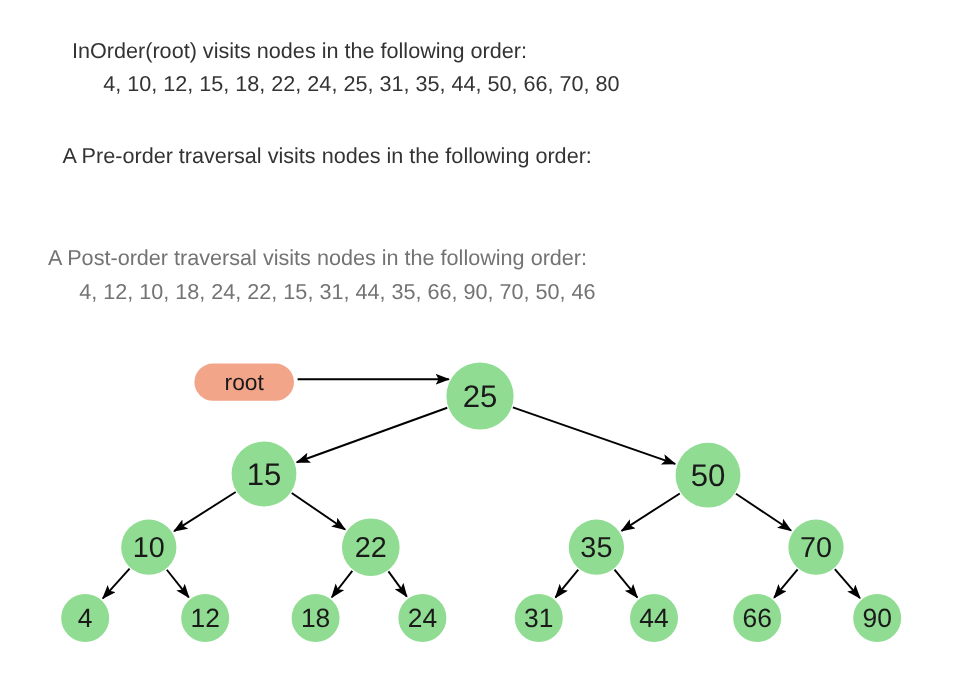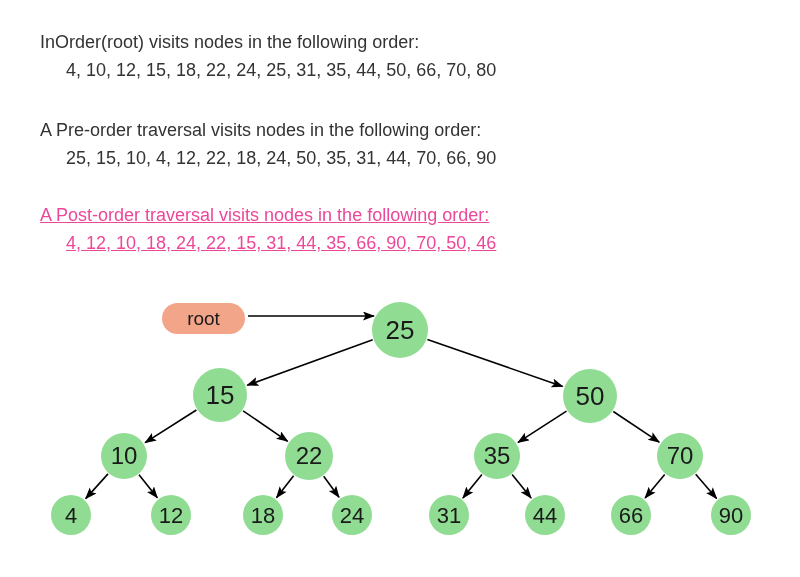--- a/index.html
+++ b/index.html
@@ -18,31 +18,30 @@
     color: #333333;
     white-space: nowrap;
   }
   .seq { padding-left: 26px; }
   #tree-svg { position: absolute; left: 0; top: 0; }
   text { font-family: "Liberation Sans", sans-serif; }
 </style>
 </head>
 <body style="background: rgb(255, 255, 255);">
 
-<div class="text-block" style="top: 28px; color: rgb(51, 51, 51);">
+<div class="text-block" style="top: 28px; color: rgb(51, 51, 51); margin-left: 20px;">
   <div>InOrder(root) visits nodes in the following order:</div>
   <div class="seq">4, 10, 12, 15, 18, 22, 24, 25, 31, 35, 44, 50, 66, 70, 80</div>
 </div>
 
-<div class="text-block" style="top: 116px; color: rgb(51, 51, 51);">
+<div class="text-block" style="top: 116px; color: rgb(51, 51, 51); margin-left: 12px;">
   <div>A Pre-order traversal visits nodes in the following order:</div>
-  <div class="seq">25, 15, 10, 4, 12, 22, 18, 24, 50, 35, 31, 44, 70, 66, 90</div>
 </div>
 
-<div class="text-block" style="top: 201px; color: #ec4899; text-decoration: underline;">
+<div class="text-block" style="top: 201px; color: #737373;">
   <div>A Post-order traversal visits nodes in the following order:</div>
   <div class="seq">4, 12, 10, 18, 24, 22, 15, 31, 44, 35, 66, 90, 70, 50, 46</div>
 </div>
 
 <svg id="tree-svg" width="800" height="577">
   <defs>
     <marker id="arrow" markerWidth="14" markerHeight="12" refX="11" refY="4.5" orient="auto" markerUnits="userSpaceOnUse">
       <path id="arrow-path" d="M0,0 L12,4.5 L0,9 L2.5,4.5 Z" fill="#000000"></path>
     </marker>
   </defs>

